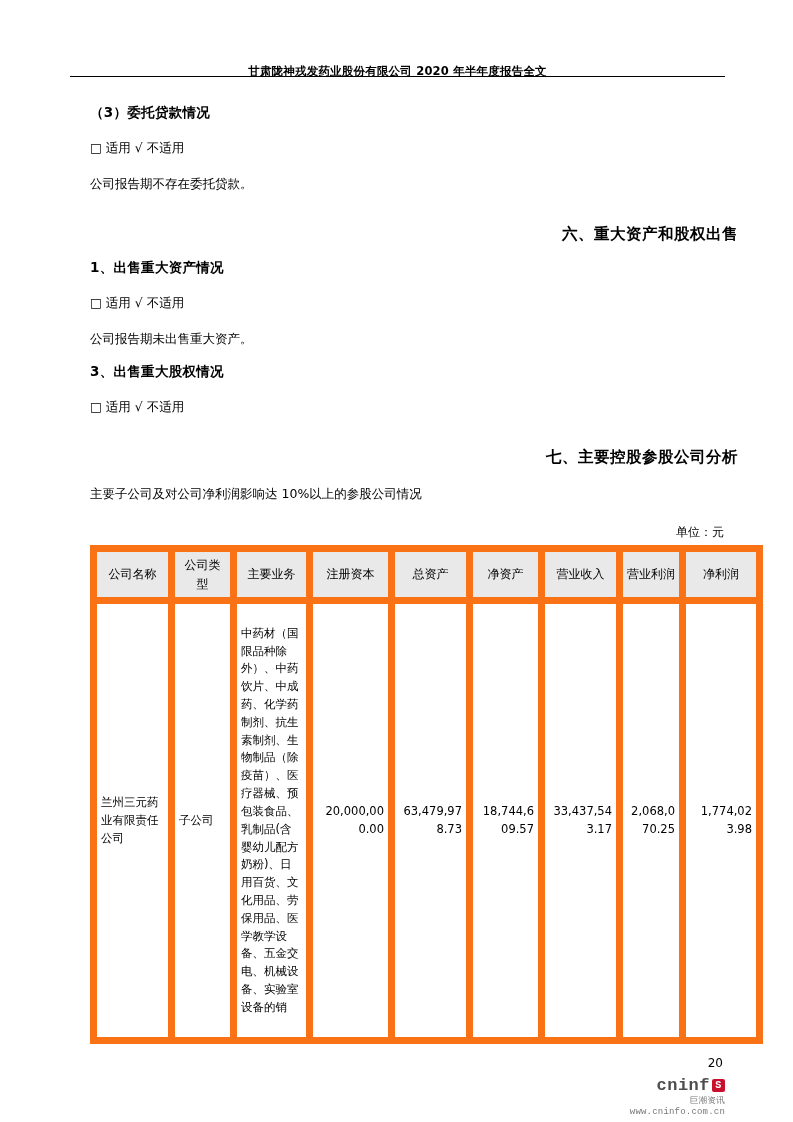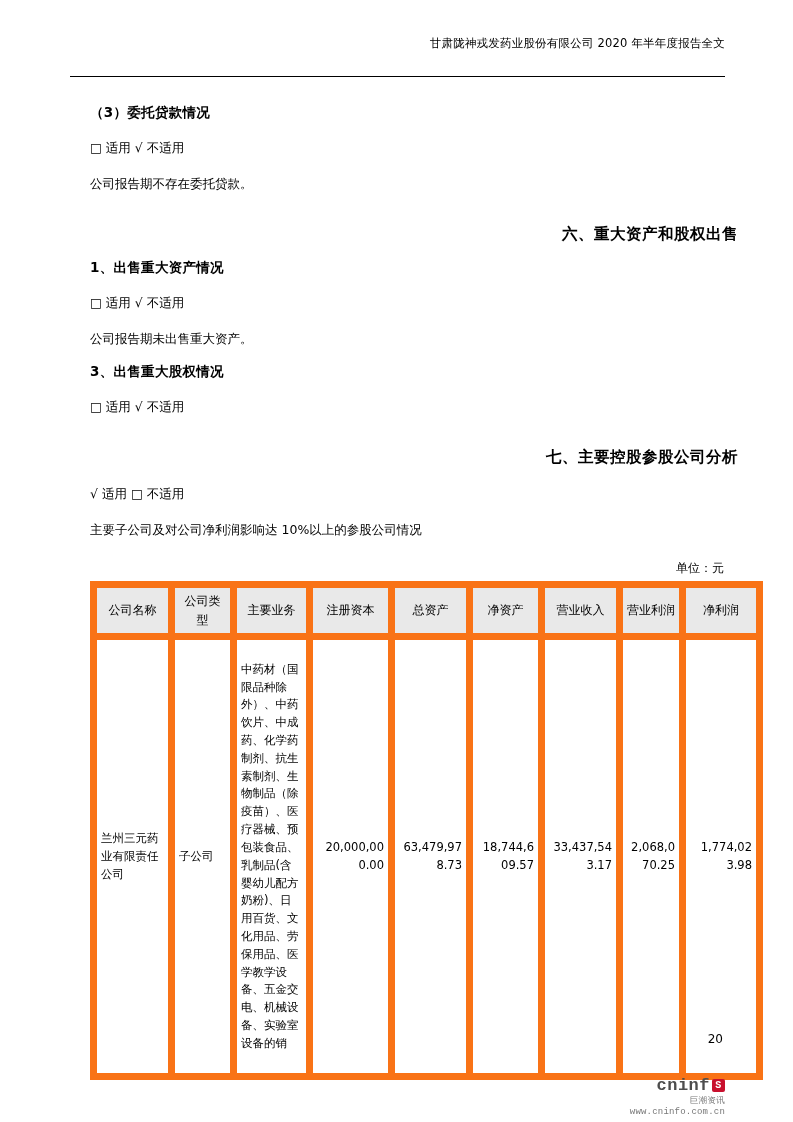--- a/index.html
+++ b/index.html
@@ -18,26 +18,27 @@
     position: absolute;
     left: 0; top: 0;
     width: 793px;
     height: 1122px;
     box-sizing: border-box;
     padding: 0;
   }
   .header {
     position: absolute;
     left: 70px;
-    top: 36px;
+    top: 64px;
     width: 655px;
-    text-align: right;
+    text-align: center;
     font-size: 11.5px;
     color: #000;
     letter-spacing: 0.2px;
+    font-weight: bold;
   }
   .header-rule {
     position: absolute;
     left: 70px;
     top: 76px;
     width: 655px;
     height: 1px;
     background: #000;
   }
   .content {
@@ -107,21 +108,21 @@
     text-align: left;
     vertical-align: top;
   }
   td.num {
     text-align: right;
     vertical-align: middle;
   }
   .pagenum {
     position: absolute;
     left: 0;
-    top: 1032px;
+    top: 1056px;
     width: 723px;
     text-align: right;
     font-size: 12px;
   }
   .footer-logo {
     position: absolute;
     right: 68px;
     top: 1075px;
     text-align: right;
     line-height: 1.25;
@@ -174,21 +175,20 @@
     <div class="h2">六、重大资产和股权出售</div>
 
     <div class="h3">1、出售重大资产情况</div>
     <div class="checkline">□ 适用 √ 不适用</div>
     <div class="para">公司报告期未出售重大资产。</div>
 
     <div class="h3">3、出售重大股权情况</div>
     <div class="checkline">□ 适用 √ 不适用</div>
 
     <div class="h2">七、主要控股参股公司分析</div>
-    <div class="checkline">√ 适用 □ 不适用</div>
     <div class="para">主要子公司及对公司净利润影响达 10%以上的参股公司情况</div>
 
     <div class="unit">单位：元</div>
 
     <table class="maintable">
       <colgroup>
         <col style="width:78px">
         <col style="width:62px">
         <col style="width:76px">
         <col style="width:82px">

